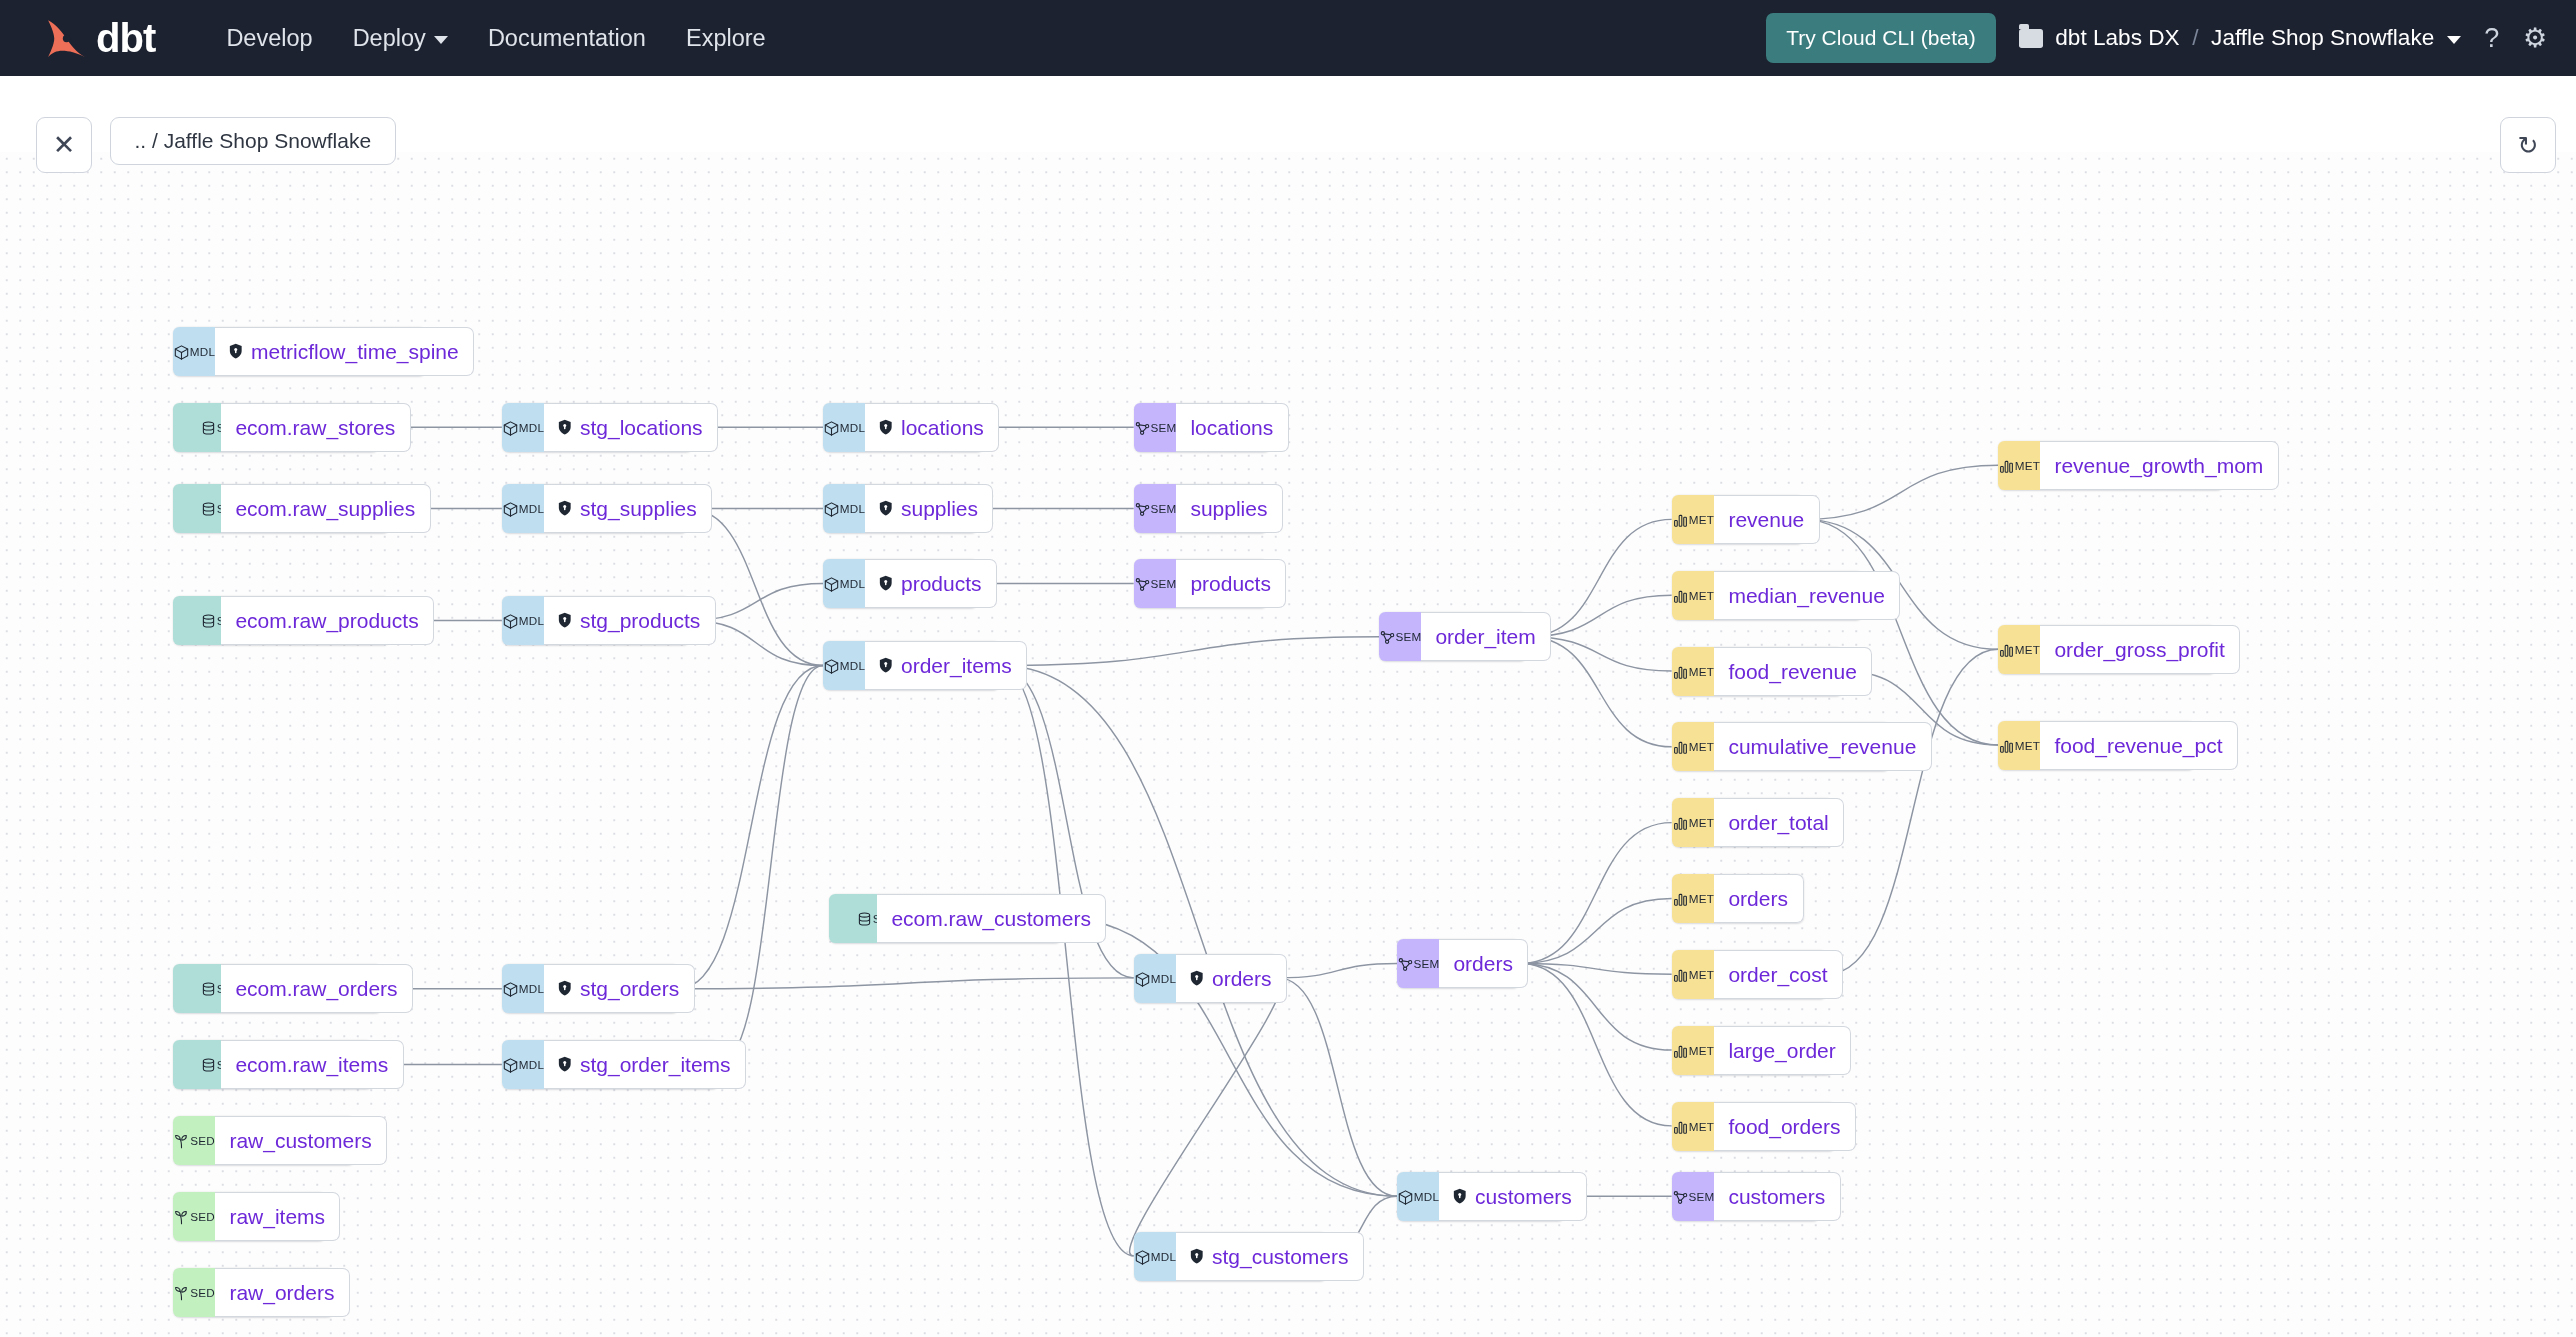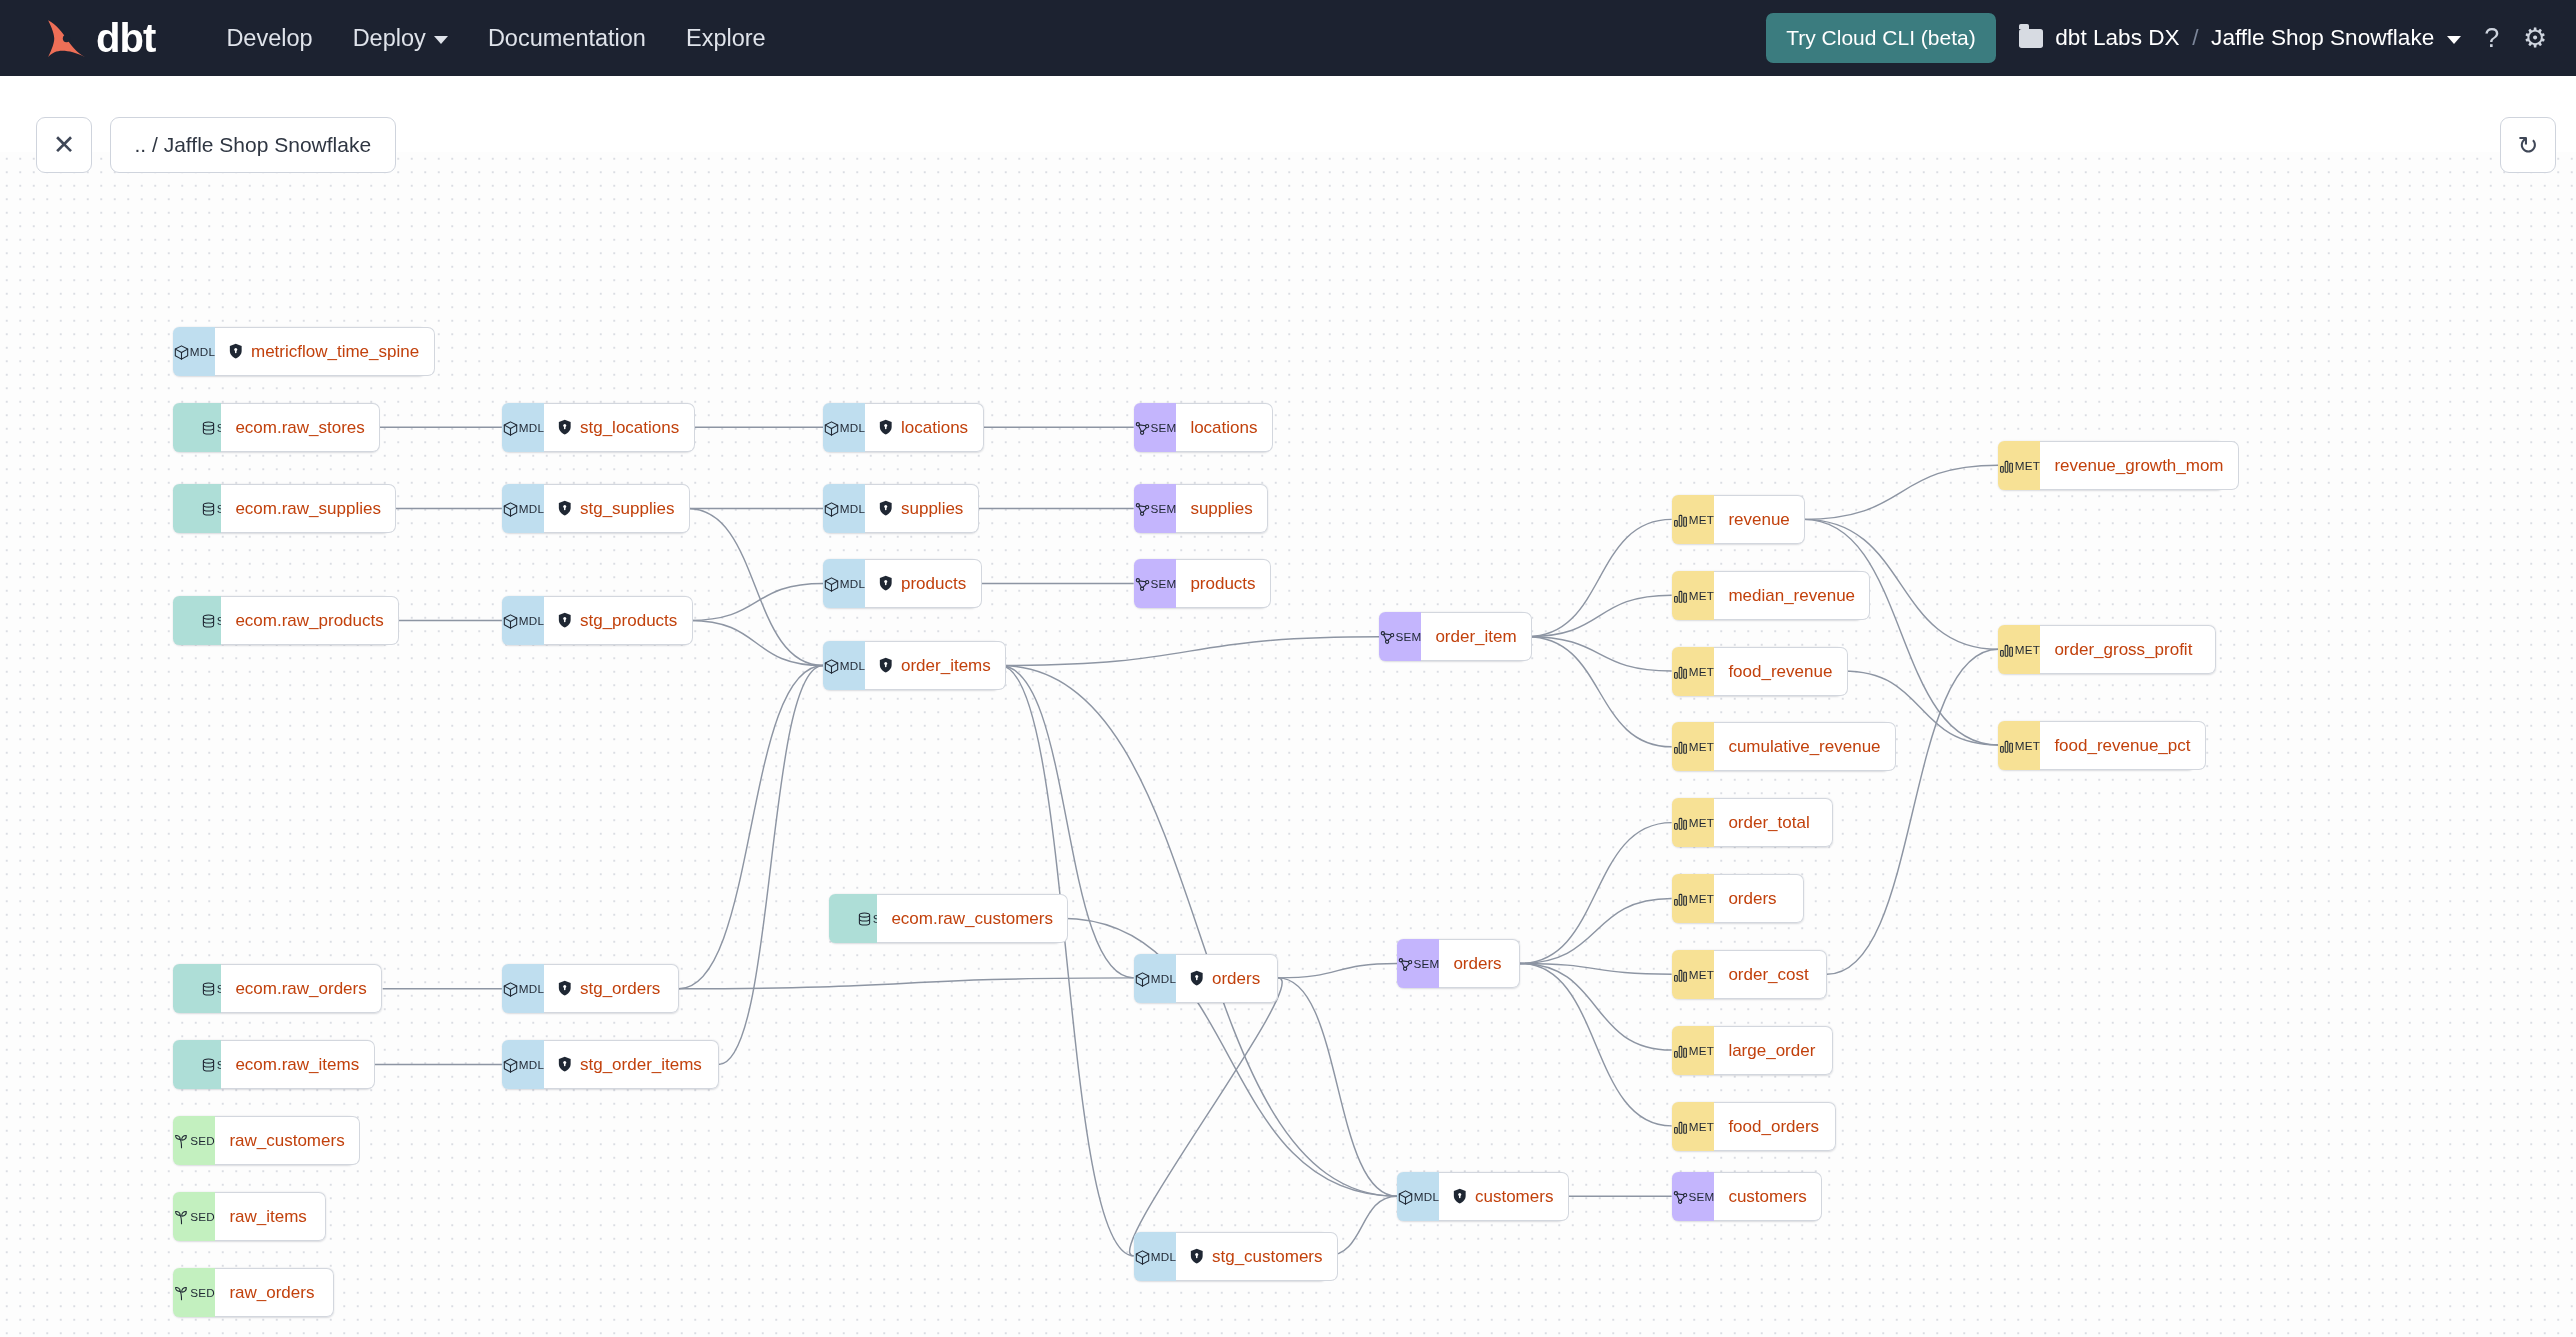--- a/index.html
+++ b/index.html
@@ -47,21 +47,21 @@
 
   
   #toolbar { position: absolute; top: 76px; left: 0; width: 2576px; height: 76px; z-index: 40; }
   .tb-btn {
     position: absolute; background: #fff; border: 0.9px solid #cfd4dd;
     border-radius: 9px; display: flex; align-items: center; justify-content: center;
     cursor: pointer; color: #3f4757;
   }
   #close-btn { left: 36px; top: 41px; width: 56px; height: 56px; font-size: 27px; }
   #breadcrumb-chip {
-    left: 110px; top: 41px; height: 56px; padding: 0 23.5px;
+    left: 110px; top: 41px; height: 48px; padding: 0 23.5px;
     font-size: 21px; color: #2f3642; white-space: nowrap;
   }
   #search-wrap {
     position: absolute; left: 1348px; top: 41px; width: 1128px; height: 56px;
     background: #fff; border: 0.9px solid #cfd4dd; border-radius: 9px;
     display: flex; align-items: center; padding: 0 18px; gap: 14.4px; cursor: text;
   }
   #search-input {
     flex: 1; border: none; outline: none; font-size: 21px; color: #3f4757;
     font-family: "Liberation Sans", sans-serif; background: transparent;
@@ -103,21 +103,21 @@
     gap: 0px; padding-top: 1.8px;
   }
   .node .badge .bico { height: 18px; display: flex; align-items: center; justify-content: center; }
   .node .badge .btxt { font-size: 11.7px; color: #1f2733; line-height: 12.6px; letter-spacing: 0.2px; }
   .node .body {
     flex: 1; border: 0.9px solid #d3d7de; border-left: none;
     border-radius: 0 7.2px 7.2px 0; background: #fff;
     display: flex; align-items: center; gap: 8.1px;
     padding: 0 14.4px; white-space: nowrap;
   }
-  .node .nlabel { font-size: 17px; color: #c2410c; line-height: 1; }
+  .node .nlabel { font-size: 21px; color: #6d28d9; line-height: 1; }
   .shield { width: 13.5px; height: 16.2px; flex: 0 0 13.5px; }
 
   .b-mdl { background: #bfdeef; }
   .b-src { background: #aeded7; padding-left: 48px; }
   .b-sem { background: #c4b5fd; }
   .b-met { background: #f7e195; }
   .b-sed { background: #c3f0bf; }
 </style>
 </head>
 <body>

